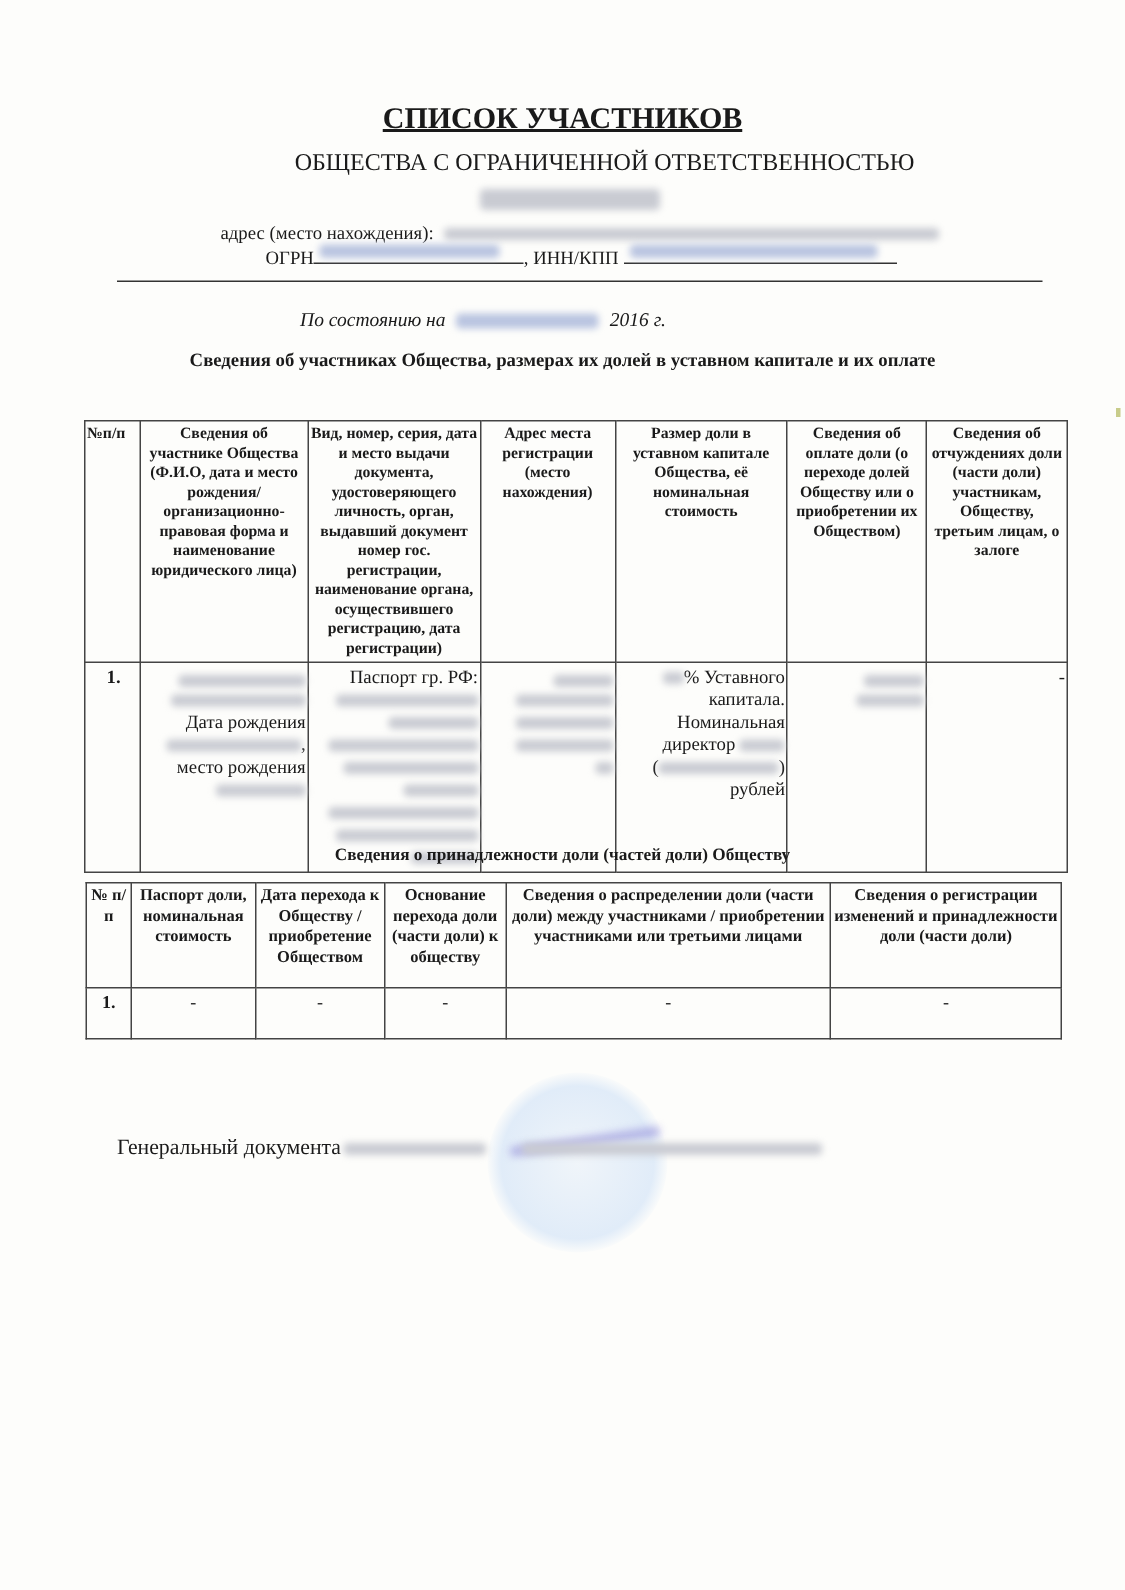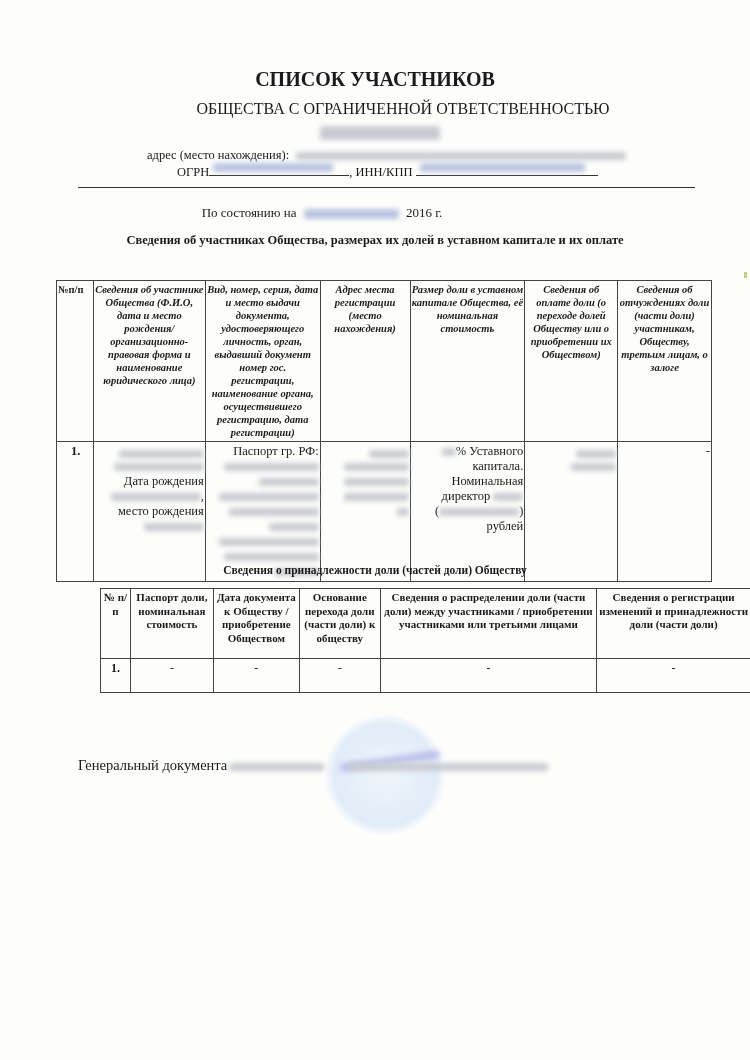--- a/index.html
+++ b/index.html
@@ -2,39 +2,39 @@
 <html><head>
 <meta charset="utf-8">
 <style>
   html, body { margin:0; padding:0; }
   body { width:750px; height:1060px; background:#fdfdfb; position:relative; overflow:hidden;
          font-family:"Liberation Serif","DejaVu Serif",serif; color:#1a1a1a; }
   .abs { position:absolute; }
   .center { text-align:center; }
   .blur { display:inline-block; background:#c9cbd2; filter:blur(2.5px); border-radius:3px; vertical-align:middle; }
   .blur-blue { background:#b9c4e0; }
-  #title { top:68px; left:0; width:750px; font-size:20px; font-weight:bold; }
+  #title { top:68px; left:0; width:750px; font-size:20px; font-weight:bold;text-decoration:underline; }
   #subtitle { top:100px; left:0; width:750px; font-size:16px;padding-left:28px; }
   #company { top:126px; left:320px; width:120px; height:14px; }
   #address-line { top:148px; left:147px; font-size:12.5px; white-space:nowrap; }
   #ogrn-line { top:163px; left:177px; font-size:12.5px; white-space:nowrap; }
   .uline { display:inline-block; border-bottom:1px solid #333; height:12px; vertical-align:baseline; position:relative; }
   .uline .blur { position:absolute; left:4px; top:0; height:9px; }
   #hrule { top:187px; left:78px; width:617px; border-top:1px solid #333; }
-  #as-of { top:205px; left:0; width:644px; font-size:13px; }
+  #as-of { top:205px; left:0; width:644px; font-size:13px;font-style:italic; }
   #section1 { top:233px; left:0; width:750px; font-size:12.5px; font-weight:bold; }
   table { border-collapse:collapse; position:absolute; }
   td, th { border:1.2px solid #444; vertical-align:top; padding:2px 1px; }
   #t1 { top:280px; left:56px; width:656px; }
-  #t1 th { font-size:10.5px; font-style:italic; font-weight:bold; line-height:13px; text-align:center; height:126px; }
+  #t1 th { font-size:10.5px; font-weight:bold; line-height:13px; text-align:center; height:126px; }
   #t1 td { font-size:12.5px; line-height:15px; text-align:right; height:133px; }
   #t1 th.num { text-align:left; font-style:normal; }
   #t1 td.num { font-weight:bold; text-align:left; padding-left:14px; }
   #section2 { top:564px; left:0; width:750px; font-size:11.5px; font-weight:bold; }
-  #t2 { top:588px; left:57px; width:651px;margin-left:43px; }
+  #t2 { top:588px; left:57px; width:651px; }
   #t2 th { font-size:11px; font-weight:bold; line-height:13.5px; text-align:center; height:65px; }
   #t2 td { font-size:12px; text-align:center; height:29px; }
   #t2 td.num { font-weight:bold; }
   #director { top:757px; left:78px; font-size:14.5px; white-space:nowrap; }
   #stamp { top:715px; left:325px; width:120px; height:120px; border-radius:50%;
            background:radial-gradient(circle, rgba(200,220,245,0.25) 0%, rgba(190,215,245,0.45) 60%, rgba(255,255,255,0) 72%); }
   #signature { top:758px; left:340px; width:100px; height:6px; background:#8a84d6; filter:blur(3px); transform:rotate(-8deg); opacity:.6; }
   #page-mark { top:272px; left:744px; width:3px; height:6px; background:#c8cc8a; }
 </style>
 </head>
@@ -136,21 +136,21 @@
       <col style="width:83px">
       <col style="width:86px">
       <col style="width:81px">
       <col style="width:217px">
       <col style="width:154px">
   </colgroup>
   <tbody>
       <tr>
     <th>№ п/п</th>
     <th>Паспорт доли, номинальная стоимость</th>
-    <th>Дата документа к Обществу / приобретение Обществом</th>
+    <th>Дата перехода к Обществу / приобретение Обществом</th>
     <th>Основание перехода доли (части доли) к обществу</th>
     <th>Сведения о распределении доли (части доли) между участниками / приобретении участниками или третьими лицами</th>
     <th>Сведения о регистрации изменений и принадлежности доли (части доли)</th>
   </tr>
   <tr>
     <td class="num">1.</td>
     <td>-</td>
     <td>-</td>
     <td>-</td>
     <td>-</td>

